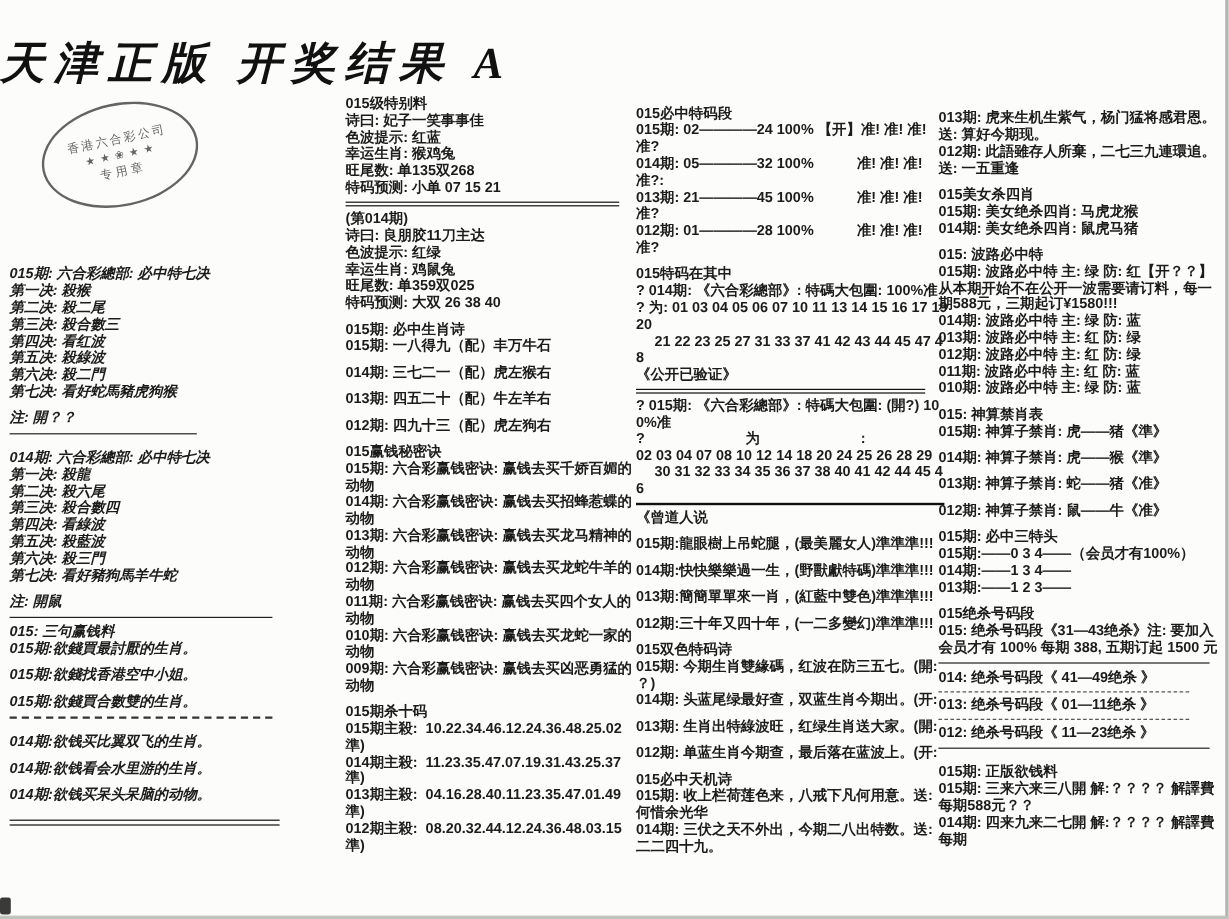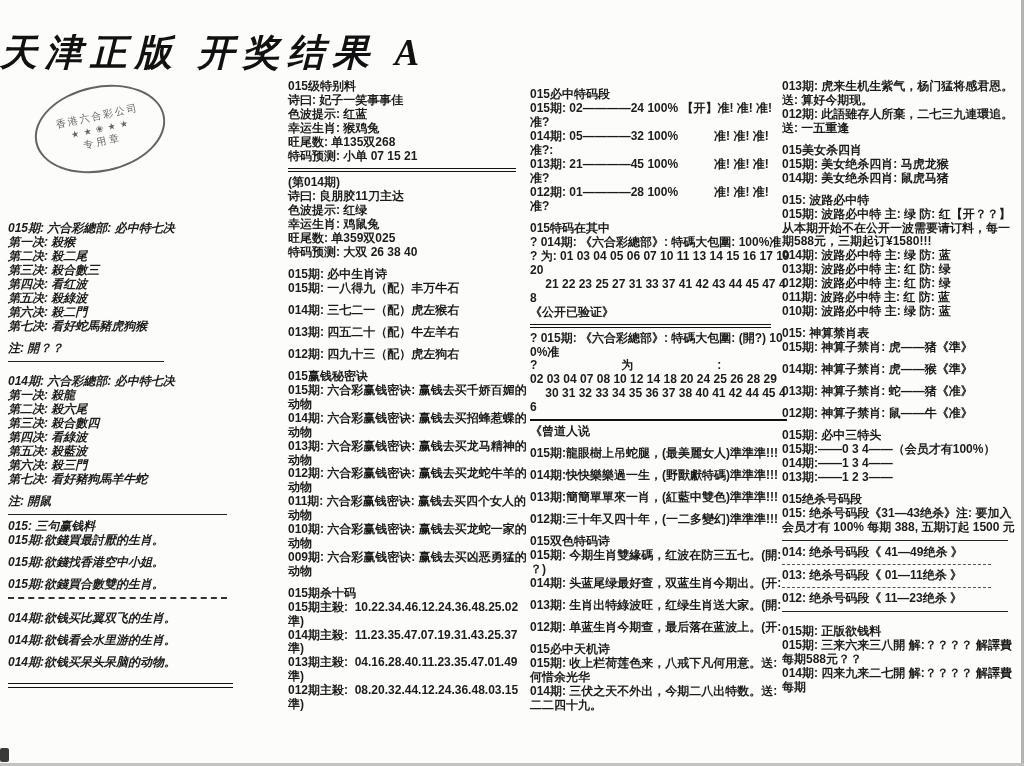--- a/index.html
+++ b/index.html
@@ -32,21 +32,21 @@
   .seal .s3{font-size:10px;letter-spacing:3px;}
 
   .col{
     position:absolute;
     font-size:12px;font-weight:bold;line-height:1.16;
     white-space:pre-wrap;word-break:break-all;
   }
   #col1{left:8px;  top:222px;width:230px;font-style:italic;}
   #col2{left:245px;top:80px; width:248px;margin-left:43px;}
   #col3{left:530px;top:88px; width:262px;}
-  #col4{left:782px;top:80px; width:238px;}
+  #col4{left:782px;top:92px; width:238px;}
 
   .ln{min-height:14px;}
   .h{min-height:14px;}
   .gap{height:8px;}
   .dv-thin  {border-top:1px solid #222;margin:5px 0;width:95%;}
   .dv-short {border-top:1px solid #222;margin:5px 0;width:68%;}
   .dv-thick {border-top:2px solid #111;margin:4px 0;width:98%;}
   .dv-dash  {border-top:2px dashed #333;margin:5px 0;width:95%;}
   .dv-dot   {border-top:1px dashed #555;margin:4px 0;width:88%;}
   .dv-double{border-top:1px solid #111;border-bottom:1px solid #111;height:3px;margin:5px 0;width:98%;}

